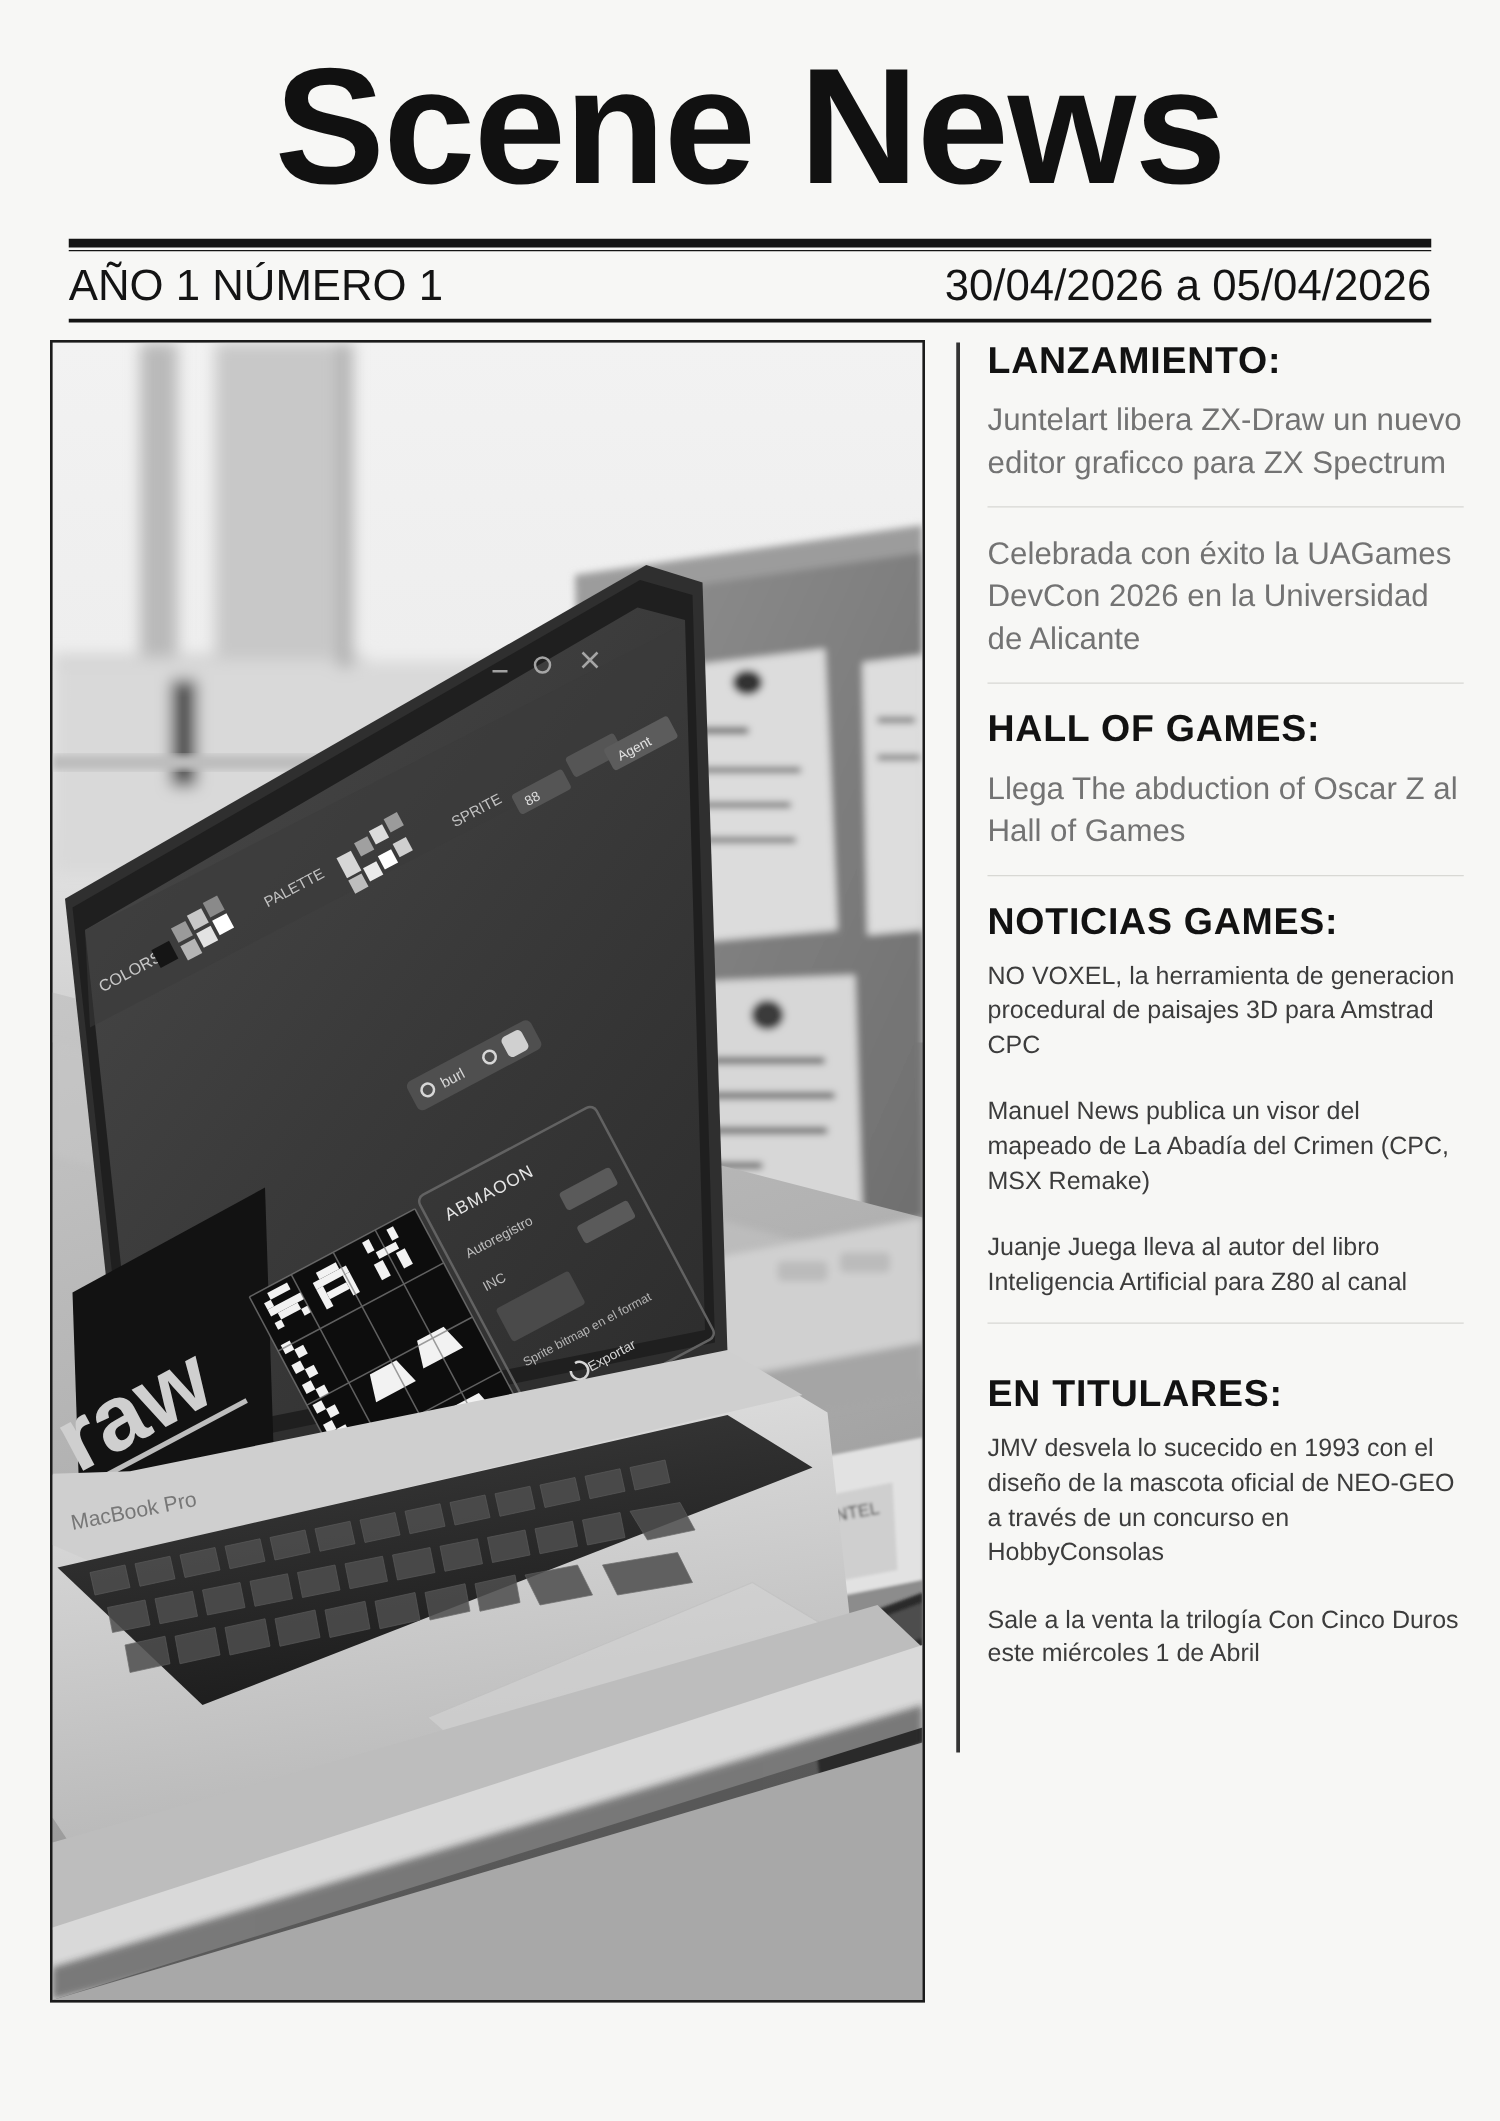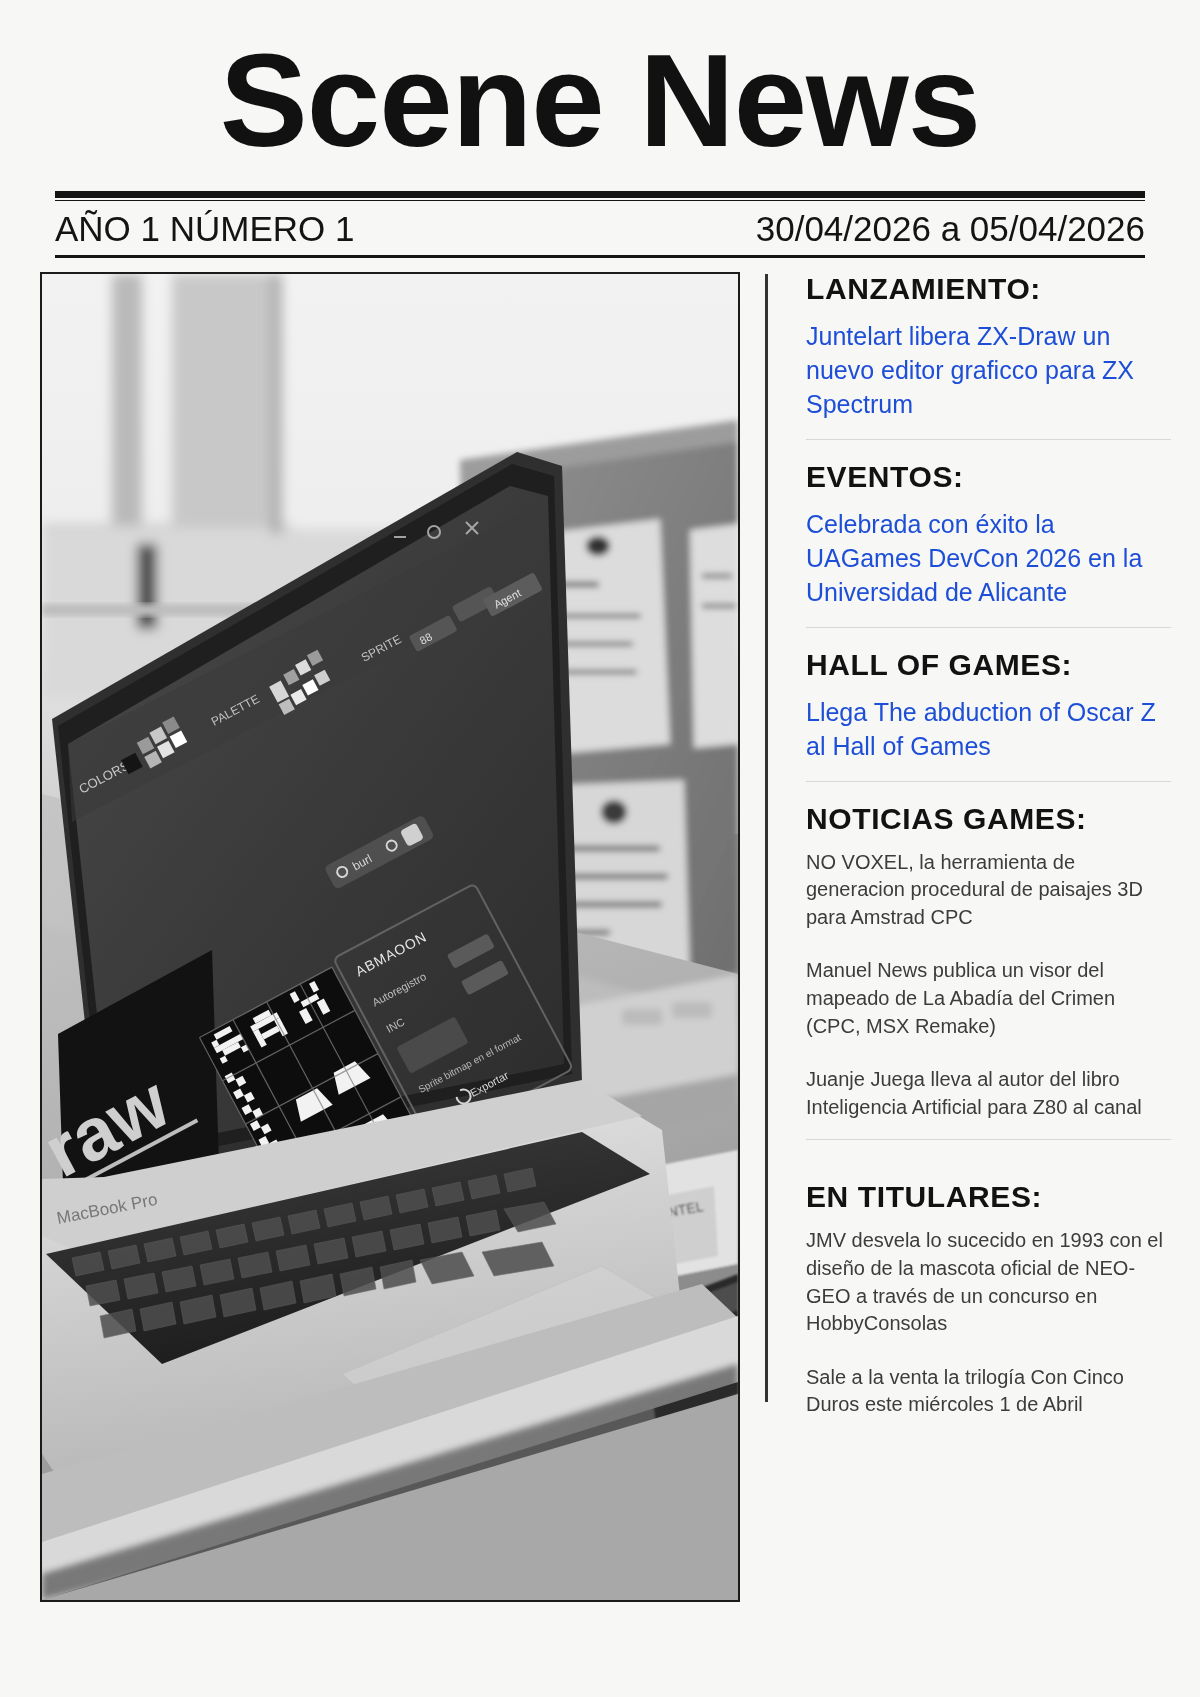--- a/index.html
+++ b/index.html
@@ -97,37 +97,36 @@
     background: #333;
     margin: 2px 0 200px 0;
     flex: 0 0 3px;
   }
 
   .sidebar-col {
     flex: 1 1 auto;
     padding-left: 22px;
     padding-right: 4px;
     box-sizing: border-box;
-    margin-left: 16px;
   }
 
   
   .sec { padding-bottom: 2px; }
   .sec-head {
     font-size: 30px;
     font-weight: bold;
     letter-spacing: 0.6px;
     color: #121212;
     margin: 0 0 14px 0;
     line-height: 1.1;
   }
   .sec-body {
     font-size: 25px;
     line-height: 1.36;
-    color: #1d4ed8;
+    color: #737373;
     margin: 0;
     font-weight: 400;
   }
   .sec-sep {
     height: 1px;
     background: #d8d8d4;
     margin: 16px 0 20px 0;
   }
 
   .brief-item {
@@ -461,21 +460,20 @@
 
     <div class="sidebar-col">
 
       <div class="sec">
         <div class="sec-head">LANZAMIENTO:</div>
         <p class="sec-body">Juntelart libera ZX-Draw un nuevo editor graficco para ZX Spectrum</p>
       </div>
       <div class="sec-sep"></div>
 
       <div class="sec">
-        <div class="sec-head">EVENTOS:</div>
         <p class="sec-body">Celebrada con éxito la UAGames DevCon 2026 en la Universidad de Alicante</p>
       </div>
       <div class="sec-sep"></div>
 
       <div class="sec">
         <div class="sec-head">HALL OF GAMES:</div>
         <p class="sec-body">Llega The abduction of Oscar Z al Hall of Games</p>
       </div>
       <div class="sec-sep"></div>
 

